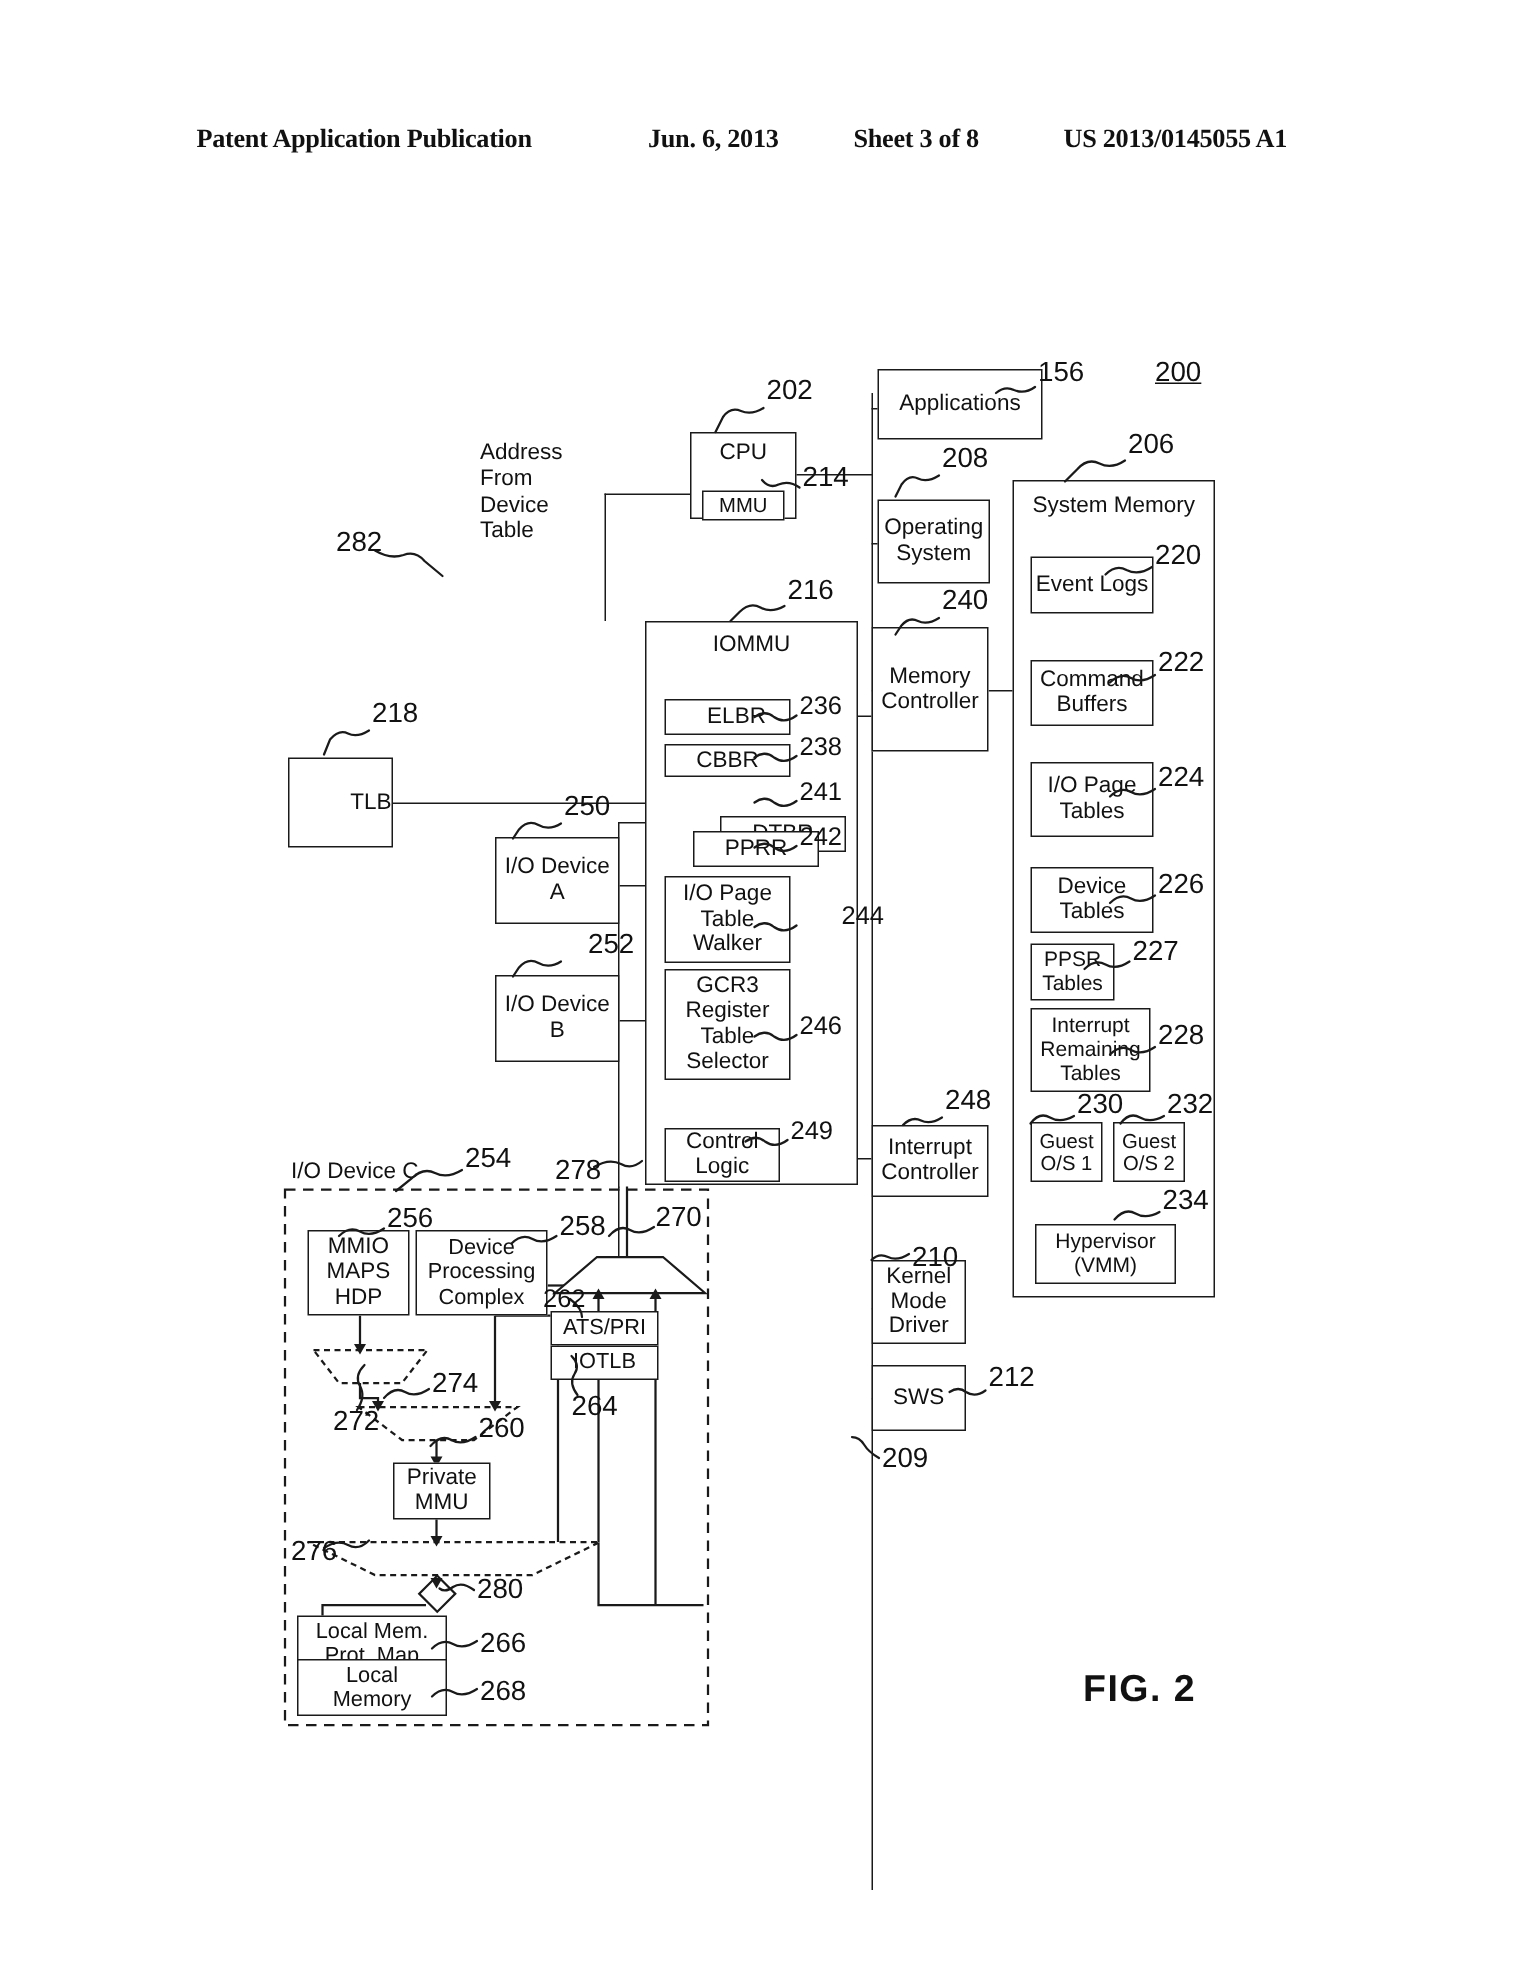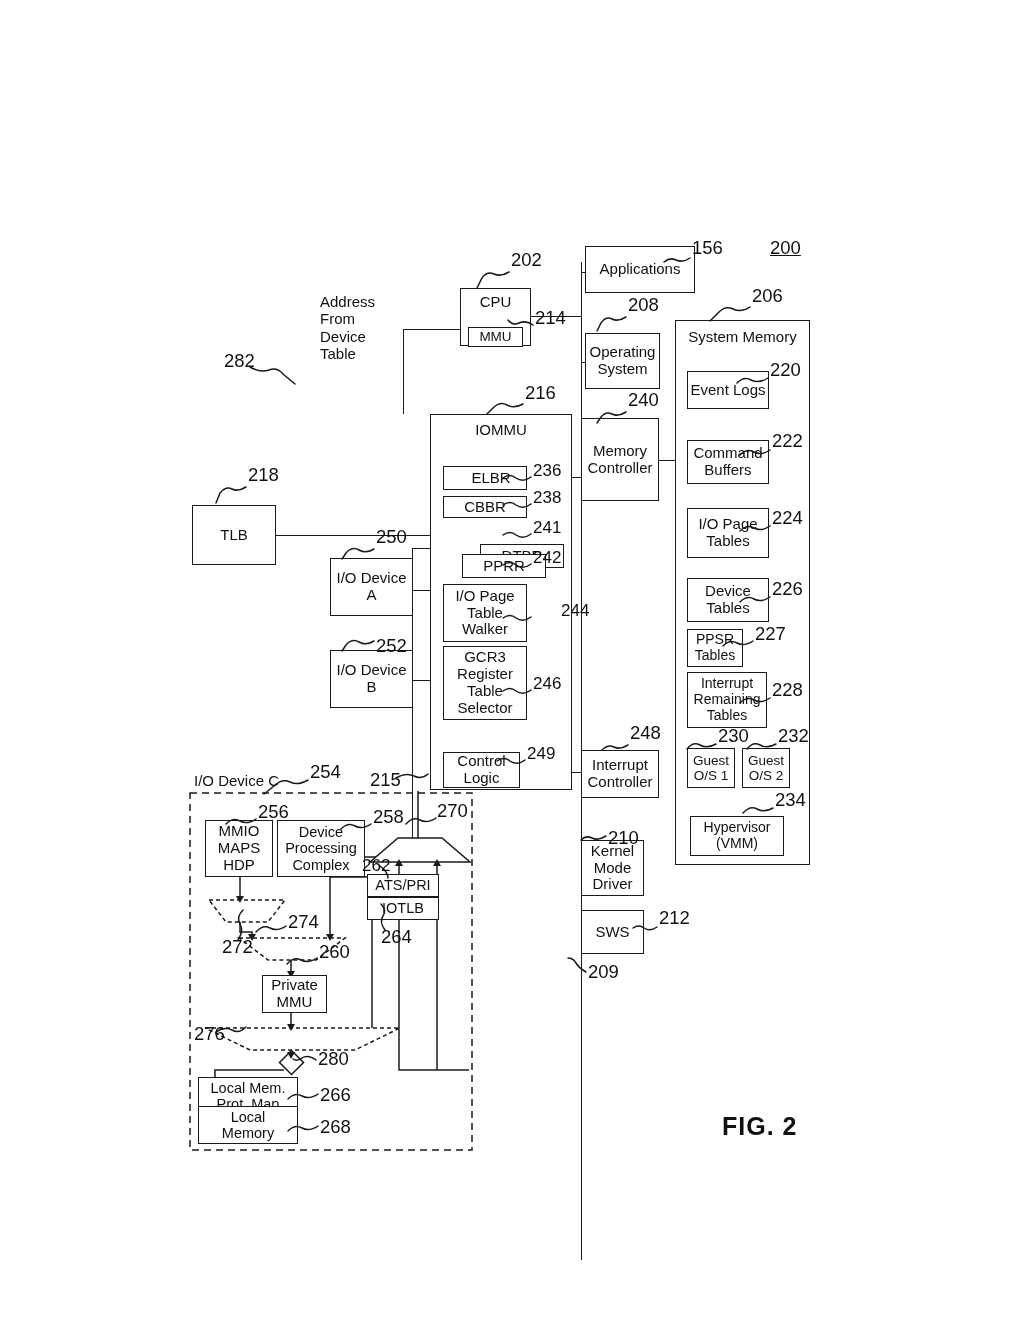--- a/index.html
+++ b/index.html
@@ -36,20 +36,26 @@
 
   
   #vec{position:absolute;left:0;top:0;width:1024px;height:1320px;z-index:8;pointer-events:none;}
   #vec2{position:absolute;left:0;top:0;width:1024px;height:1320px;z-index:4;pointer-events:none;}
 </style>
 </head>
 <body>
 
 <div id="page">
 
+  <div id="hdr">
+    <span class="h1">Patent Application Publication</span>
+    <span class="h2">Jun. 6, 2013</span>
+    <span class="h3">Sheet 3 of 8</span>
+    <span class="h4">US 2013/0145055 A1</span>
+  </div>
 
   <div class="ln lnh" style="left:530px;top:316px;width:52px;"></div>
 
   <div class="ln lnv" style="left:581px;top:262px;height:998px;"></div>
 
   <div class="ln lnh" style="left:581px;top:272px;width:9px;"></div>
   <div class="ln lnh" style="left:581px;top:362px;width:9px;"></div>
   <div class="ln lnh" style="left:581px;top:460px;width:9px;"></div>
   <div class="ln lnh" style="left:581px;top:772px;width:9px;"></div>
   <div class="ln lnh" style="left:581px;top:872px;width:9px;"></div>
@@ -178,21 +184,21 @@
 Driver</span>
   </div>
   <div class="ref" style="left:608px;top:829px;">210</div>
 
   <div class="bx" style="left:581px;top:910px;width:63px;height:44px;">
     <span>SWS</span>
   </div>
   <div class="ref" style="left:659px;top:909px;">212</div>
   <div class="ref" style="left:588px;top:963px;">209</div>
 
-  <div class="bx" style="left:192px;top:505px;width:84px;height:60px;">
+  <div class="bx" style="left:192px;top:505px;width:70px;height:60px;justify-content:flex-end;">
     <span>TLB</span>
   </div>
   <div class="ref" style="left:248px;top:466px;">218</div>
 
   <div class="bx" style="left:430px;top:414px;width:142px;height:376px;align-items:flex-start;justify-content:center;padding-top:7px;">
     <span>IOMMU</span>
   </div>
   <div class="ref" style="left:525px;top:384px;">216</div>
 
   <div class="bx thin" style="left:443px;top:466px;width:84px;height:24px;padding-left:12px;">
@@ -239,21 +245,21 @@
   <div class="bx" style="left:330px;top:558px;width:83px;height:58px;">
     <span style="white-space: pre-line;">I/O Device
 A</span>
   </div>
   <div class="ref" style="left:376px;top:528px;">250</div>
 
   <div class="bx" style="left:330px;top:650px;width:83px;height:58px;">
     <span style="white-space: pre-line;">I/O Device
 B</span>
   </div>
-  <div class="ref" style="left:376px;top:620px;margin-top:17px;">252</div>
+  <div class="ref" style="left:392px;top:620px;">252</div>
 
   <div class="bx" style="left:675px;top:320px;width:135px;height:545px;align-items:flex-start;justify-content:center;padding-top:8px;">
     <span>System Memory</span>
   </div>
   <div class="ref" style="left:752px;top:287px;">206</div>
 
   <div class="bx thin" style="left:687px;top:371px;width:82px;height:38px;">
     <span>Event Logs</span>
   </div>
   <div class="ref" style="left:770px;top:361px;">220</div>
@@ -307,21 +313,21 @@
   </div>
   <div class="ref" style="left:775px;top:791px;">234</div>
 
   <div class="ln lnv" style="left:710px;top:788px;height:14px;"></div>
   <div class="ln lnv" style="left:765px;top:788px;height:14px;"></div>
   <div class="ln lnh" style="left:710px;top:802px;width:56px;"></div>
   <div class="dln dlnv" style="left:737px;top:802px;height:14px;"></div>
 
   <div class="lbl" style="left:194px;top:772px;">I/O Device C</div>
   <div class="ref" style="left:310px;top:763px;">254</div>
-  <div class="ref" style="left:370px;top:771px;">215</div>
+  <div class="ref" style="left:370px;top:771px;">278</div>
 
   <div class="bx thin" style="left:205px;top:820px;width:68px;height:57px;">
     <span style="white-space: pre-line;">MMIO
 MAPS
 HDP</span>
   </div>
   <div class="ref" style="left:258px;top:803px;">256</div>
 
   <div class="bx thin" style="left:277px;top:820px;width:88px;height:57px;font-size:14.5px;">
     <span style="white-space: pre-line;">Device

